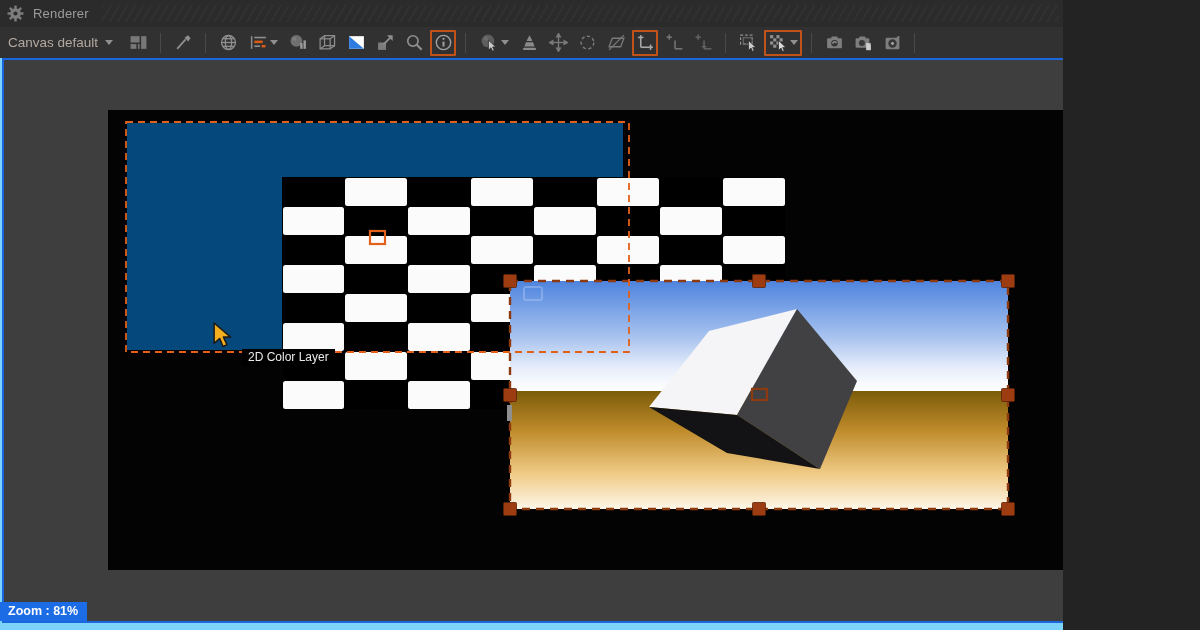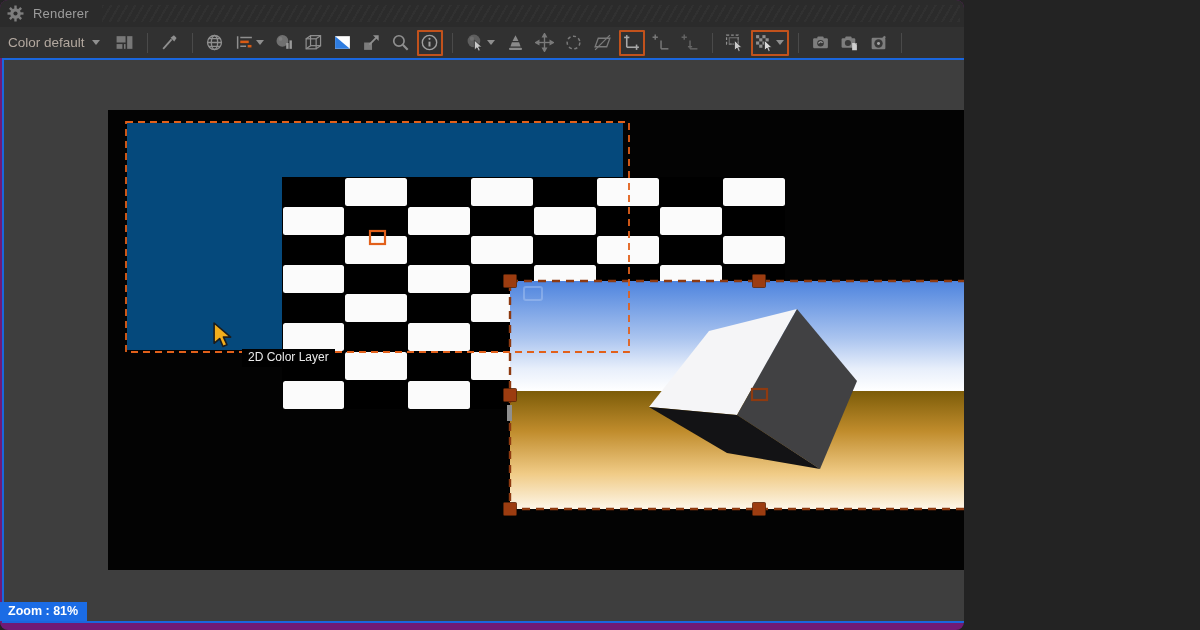--- a/index.html
+++ b/index.html
@@ -1,16 +1,16 @@
 <!DOCTYPE html>
 <html><head>
 <meta charset="utf-8">
 <style>
   html,body{margin:0;padding:0;background:#232323;font-family:"Liberation Sans",sans-serif;}
-  .window{position:relative;width:964px;height:630px;background:#701a75;overflow:hidden;border-radius:8px;}
+  .window{position:relative;width:1063px;height:630px;background:#7dd3fc;overflow:hidden;}
 
   
   .titlebar{height:27px;display:flex;align-items:center;gap:9px;padding-left:7px;background:#2b2b2b;}
   .titlebar .title{color:#9c9c9c;font-size:13px;letter-spacing:.2px;}
   .titlebar .hatch{flex:1;height:17px;margin:0 4px;
     background:repeating-linear-gradient(120deg,rgba(255,255,255,0.028) 0 2px,transparent 2px 7px);}
 
   
   .toolbar{height:31px;display:flex;align-items:center;gap:3px;padding-left:8px;background:#313131;}
   .canvas-selector{display:flex;align-items:center;gap:7px;color:#b3a89f;font-size:13.5px;margin-right:9px;cursor:default;}
@@ -58,21 +58,21 @@
         </g>
         <circle cx="10" cy="10" r="2.4" fill="#2b2b2b"></circle>
       </svg>
     </span>
     <span class="title">Renderer</span>
     <div class="hatch"></div>
   </div>
 
   <div class="toolbar" id="toolbar">
       <div class="canvas-selector">
-        <span>Color default</span>
+        <span>Canvas default</span>
         <span class="caret"></span>
       </div>
       <div class="tbtn">
         <svg viewBox="0 0 18 18">
           <g fill="#787878">
             <rect x="1.5" y="3" width="8.5" height="6"></rect>
             <rect x="11.5" y="3" width="5" height="12"></rect>
             <rect x="1.5" y="10.5" width="5.5" height="4.5"></rect>
             <rect x="8.5" y="10.5" width="1.5" height="4.5"></rect>
           </g>

